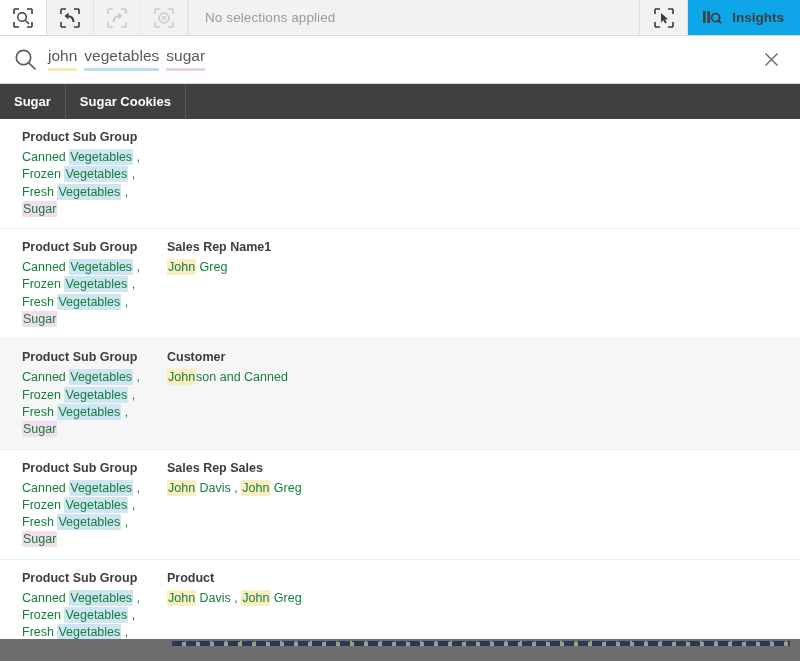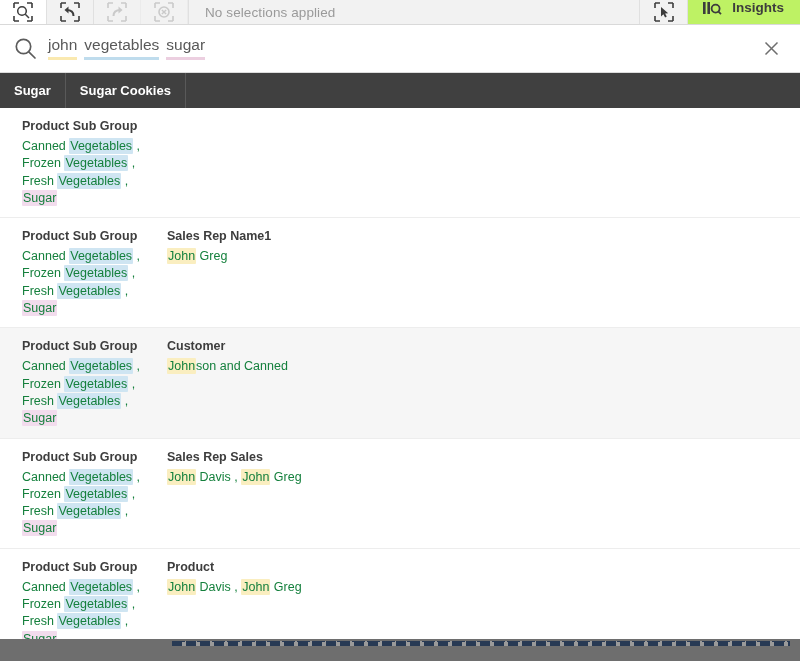--- a/index.html
+++ b/index.html
@@ -8,21 +8,21 @@
     width: 800px; height: 661px;
     background: #ffffff;
     font-family: "Liberation Sans", sans-serif;
     overflow: hidden;
   }
 
   
   .toolbar {
     display: flex;
     align-items: stretch;
-    height: 25px;
+    height: 36px;
     background: #f2f2f2;
     border-bottom: 1px solid #d9d9d9;
   }
   .tb-btn {
     width: 47px;
     display: flex;
     align-items: center;
     justify-content: center;
     background: #f2f2f2;
     border-right: 1px solid #e0e0e0;
@@ -42,24 +42,25 @@
     color: #9a9a9a;
     letter-spacing: 0.1px;
   }
   .tb-right {
     display: flex;
     align-items: stretch;
     border-left: 1px solid #e0e0e0;
   }
   .tb-insights {
     display: flex;
+    align-items: center;
     gap: 8px;
     padding: 0 16px 0 14px;
     border-left: 1px solid #e0e0e0;
-    background: #bef264;
+    background: #0ea5e9;
   }
   .tb-insights .lbl {
     font-size: 13.5px;
     font-weight: bold;
     color: #3d3d3d;
   }
 
   
   .searchbar {
     height: 48px;

